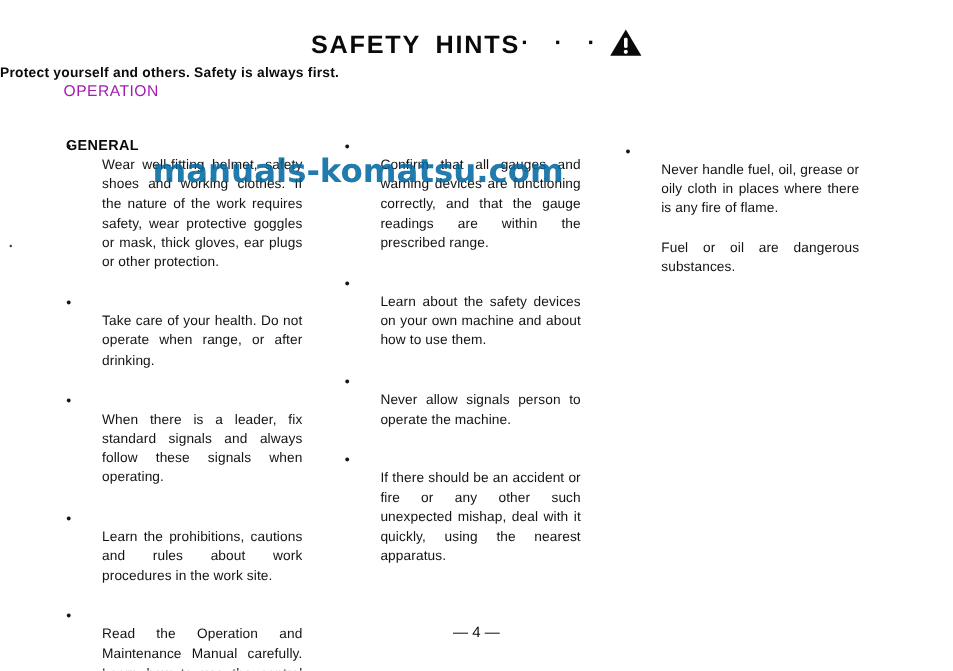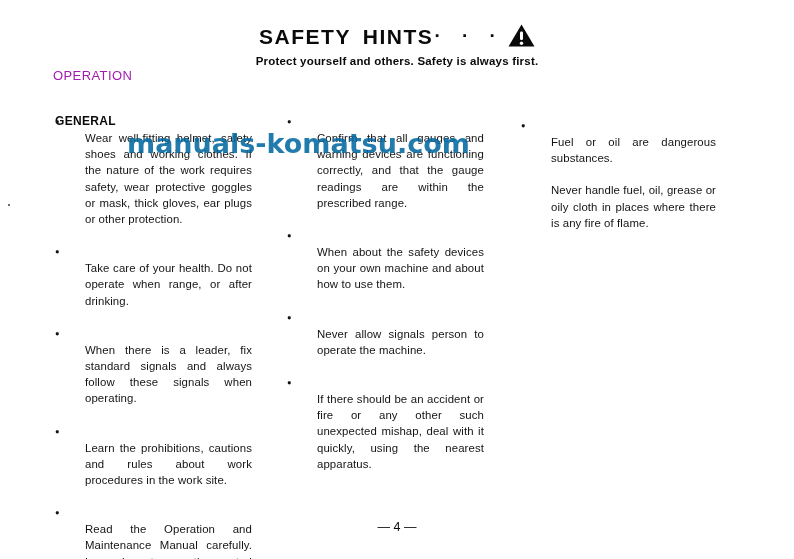--- a/index.html
+++ b/index.html
@@ -45,21 +45,20 @@
     width: 27px;
     height: 23px;
     margin-left: 6px;
     vertical-align: -3px;
   }
   .subtitle {
     position: absolute;
     top: 55px;
     left: 0;
     width: 794px;
-    text-align: center;
     font-size: 11.5px;
     font-weight: bold;
     letter-spacing: 0.2px;
     color: #0a0a0a;
   }
   .section-heading {
     position: absolute;
     left: 53px;
     top: 68px;
     font-size: 13px;
@@ -182,42 +181,42 @@
   <div class="column col-1">
       <div class="bullet-item">
         <span class="bullet">●</span>
         <div class="bullet-text">
           <p>Confirm that all gauges and warning devices are functioning correctly, and that the gauge readings are within the prescribed range.</p>
         </div>
       </div>
       <div class="bullet-item">
         <span class="bullet">●</span>
         <div class="bullet-text">
-          <p>When about the safety devices on your own machine and about how to use them.</p>
+          <p>Learn about the safety devices on your own machine and about how to use them.</p>
         </div>
       </div>
       <div class="bullet-item">
         <span class="bullet">●</span>
         <div class="bullet-text">
           <p>Never allow signals person to operate the machine.</p>
         </div>
       </div>
       <div class="bullet-item">
         <span class="bullet">●</span>
         <div class="bullet-text">
           <p>If there should be an accident or fire or any other such unexpected mishap, deal with it quickly, using the nearest apparatus.</p>
         </div>
       </div>
     </div>
   <div class="column col-2">
       <div class="bullet-item">
         <span class="bullet">●</span>
         <div class="bullet-text">
+          <p>Never handle fuel, oil, grease or oily cloth in places where there is any fire of flame.</p>
           <p>Fuel or oil are dangerous substances.</p>
-          <p>Never handle fuel, oil, grease or oily cloth in places where there is any fire of flame.</p>
         </div>
       </div>
     </div>
 
   <div class="watermark">manuals-komatsu.com</div>
 
   <div class="footer">— 4 —</div>
 
   <div class="speck speck-1"></div>
 

